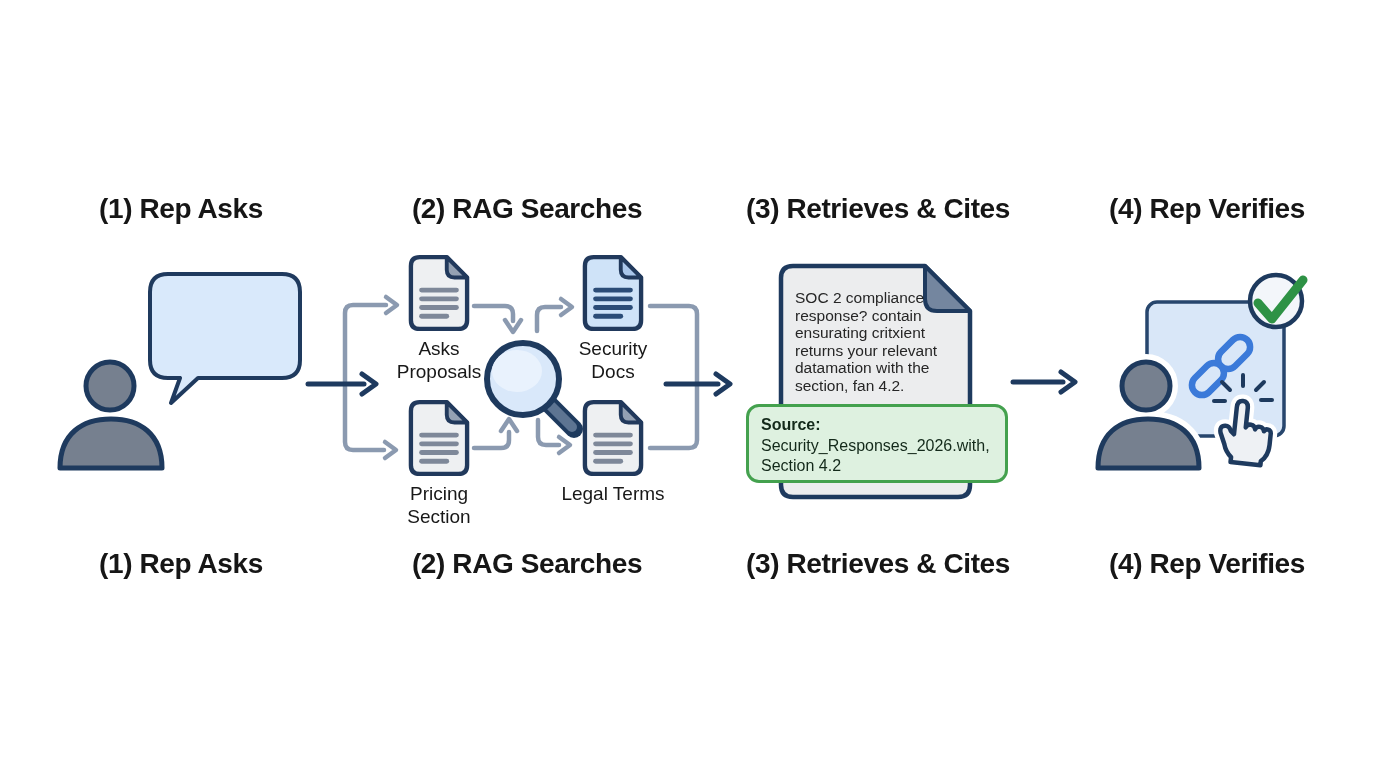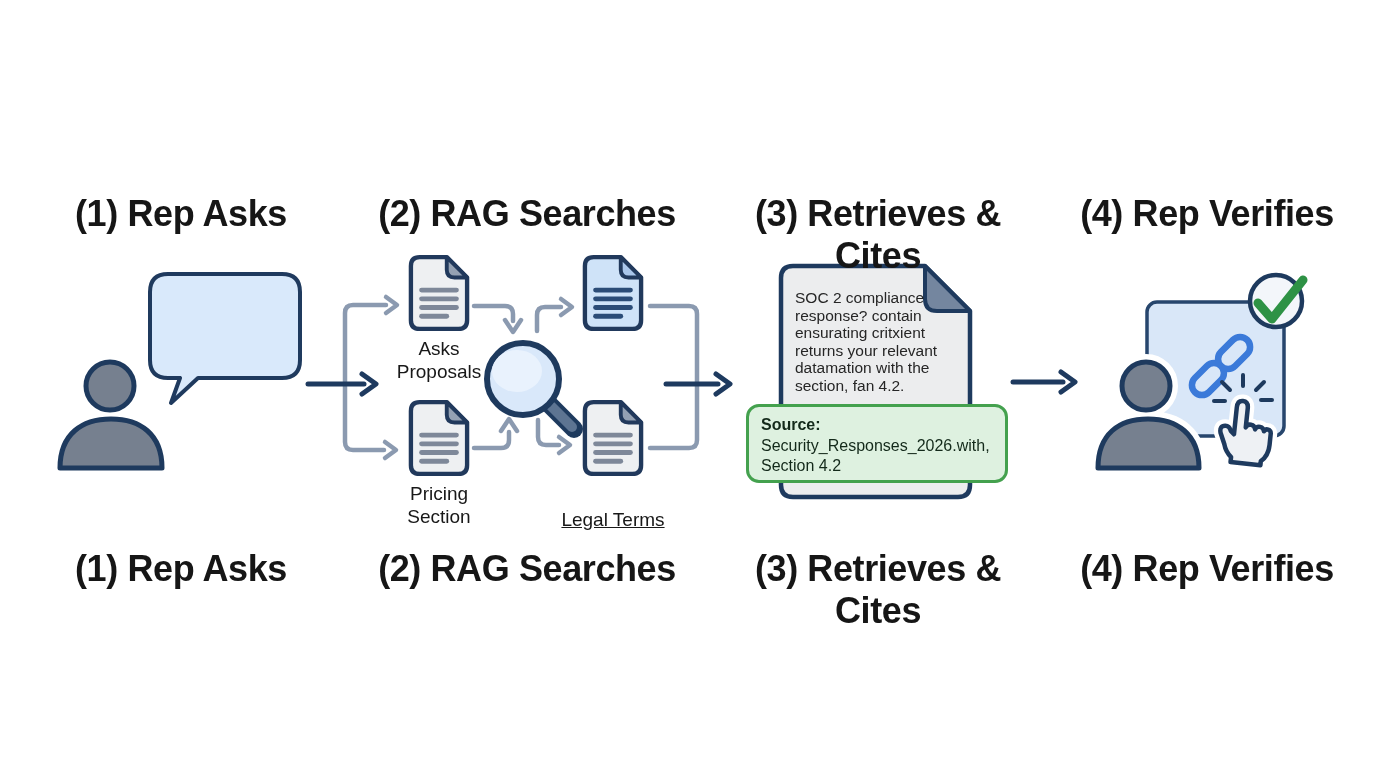--- a/index.html
+++ b/index.html
@@ -9,21 +9,21 @@
     background:#ffffff;
     overflow:hidden;
     font-family:"Liberation Sans", sans-serif;
   }
   .scene{position:absolute;left:0;top:0;}
   .hlabel{
     position:absolute;
     width:300px;
     text-align:center;
     font-weight:bold;
-    font-size:36px;
+    font-size:28px;
     letter-spacing:-0.4px;
     color:#161616;
   }
   .bubble-text{
     position:absolute;
     left:155px;top:286px;width:140px;
     text-align:center;
     font-size:20px;
     font-weight:bold;
     line-height:26px;
@@ -176,21 +176,22 @@
   <div class="hlabel" style="left:1057px;top:193px;">(4) Rep Verifies</div>
 
   <div class="hlabel" style="left:31px;top:548px;">(1) Rep Asks</div>
   <div class="hlabel" style="left:377px;top:548px;">(2) RAG Searches</div>
   <div class="hlabel" style="left:728px;top:548px;">(3) Retrieves &amp; Cites</div>
   <div class="hlabel" style="left:1057px;top:548px;">(4) Rep Verifies</div>
 
 
   <div class="doc-label" style="left:389px;top:337px;width:100px;">Asks Proposals</div>
   <div class="doc-label" style="left:389px;top:482px;width:100px;">Pricing Section</div>
-  <div class="doc-label" style="left:548px;top:508px;width:130px;text-decoration:underline;">Legal Terms</div>
+  <div class="doc-label" style="left:563px;top:337px;width:100px;">Security Docs</div>
+  <div class="doc-label" style="left:548px;top:482px;width:130px;">Legal Terms</div>
 
   <div class="cited-text">SOC 2 compliance response? contain ensurating critxient returns your relevant datamation with the section, fan 4.2.</div>
 
   <div class="source-box">
     <div class="src-line src-bold">Source:</div>
     <div class="src-line">Security_Responses_2026.with,</div>
     <div class="src-line">Section 4.2</div>
   </div>
 
 </div>

